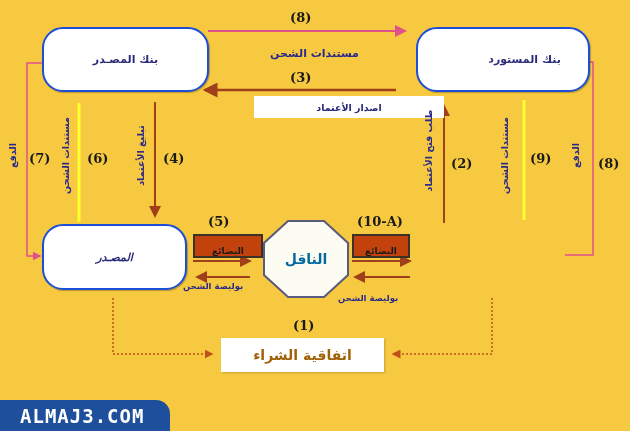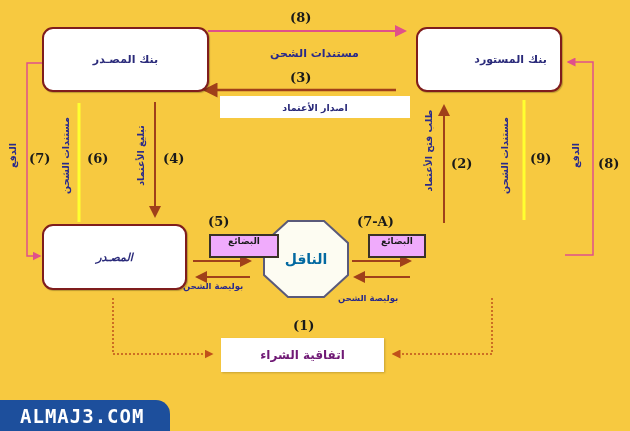--- a/index.html
+++ b/index.html
@@ -6,21 +6,21 @@
   body {
     width: 630px; height: 431px; overflow: hidden;
     background: #f7c940;
     font-family: "DejaVu Sans", sans-serif;
     position: relative;
   }
   .canvas { position: absolute; left: 0; top: 0; width: 630px; height: 431px; }
   svg.lines { position: absolute; left: 0; top: 0; width: 630px; height: 431px; }
   .box {
     position: absolute; background: #ffffff;
-    border: 2px solid #7f1d1d; border-radius: 11px;
+    border: 2px solid #1d4ed8; border-radius: 21px;
     display: flex; align-items: center; justify-content: center;
     box-sizing: border-box;
     box-shadow: 1px 1px 1px rgba(0,0,0,0.25);
   }
   .box span {
     color: #2a2a7a; font-weight: bold; font-size: 11px; direction: rtl;
   }
   .num {
     position: absolute; font-family: "DejaVu Serif", serif; font-weight: bold;
     font-size: 13px; color: #1a1a1a; white-space: nowrap;
@@ -29,42 +29,42 @@
     position: absolute; color: #2a2a8a; font-weight: bold; font-size: 9.5px;
     direction: rtl; white-space: nowrap;
   }
   .vlbl {
     position: absolute; color: #2a2a8a; font-weight: bold; font-size: 9.5px;
     direction: rtl; white-space: nowrap;
     transform: rotate(-90deg); transform-origin: center center;
   }
   .whitebar {
     position: absolute; background: #ffffff; display: flex; align-items: center;
-    justify-content: center; box-sizing: border-box;
+    justify-content: center; box-sizing: border-box; margin-left: 34px;
   }
   .whitebar span { color: #2a2a7a; font-weight: bold; font-size: 9.5px; direction: rtl; }
   .goodsbox {
-    position: absolute; background: #f0abfc; border: 2px solid #3a3226;
-    box-sizing: border-box; display: flex; align-items: flex-start; justify-content: center; margin-left: 16px;
+    position: absolute; background: #c2410c; border: 2px solid #3a3226;
+    box-sizing: border-box; display: flex; align-items: flex-end; justify-content: center;
   }
   .goodsbox span { color: #1a1a1a; font-weight: bold; font-size: 9px; direction: rtl; }
   .carrier {
     position: absolute; left: 262px; top: 219px; width: 88px; height: 80px;
   }
   .carrier-label {
     position: absolute; left: 262px; top: 219px; width: 88px; height: 80px;
     display: flex; align-items: center; justify-content: center;
     color: #0369a1; font-weight: bold; font-size: 14px; direction: rtl;
   }
   .agreement {
     position: absolute; left: 221px; top: 338px; width: 163px; height: 34px;
     background: #ffffff; display: flex; align-items: center; justify-content: center;
     box-shadow: 1px 1px 2px rgba(0,0,0,0.2);
   }
-  .agreement span { color: #701a75; font-weight: bold; font-size: 12px; direction: rtl; }
+  .agreement span { color: #a16207; font-weight: bold; font-size: 14px; direction: rtl; }
   .watermark {
     position: absolute; left: 0; top: 400px; width: 170px; height: 31px;
     background: #1d4f9c; border-radius: 0 14px 0 0;
     display: flex; align-items: center; padding-left: 20px; box-sizing: border-box;
   }
   .watermark span {
     color: #ffffff; font-family: "DejaVu Sans Mono", monospace; font-weight: bold;
     font-size: 19px; letter-spacing: 1px;
   }
 </style>
@@ -111,42 +111,42 @@
     <line x1="352" y1="261" x2="410" y2="261" stroke="#a0401a" stroke-width="2" marker-end="url(#ah-brown)"></line>
     <line x1="410" y1="277" x2="355" y2="277" stroke="#a0401a" stroke-width="2" marker-end="url(#ah-brown)"></line>
 
     <polyline points="113,298 113,354 212,354" fill="none" stroke="#c0501a" stroke-width="1.5" stroke-dasharray="2,2" marker-end="url(#ah-dot)"></polyline>
     <polyline points="492,298 492,354 393,354" fill="none" stroke="#c0501a" stroke-width="1.5" stroke-dasharray="2,2" marker-end="url(#ah-dot)"></polyline>
   </svg>
 
   <div class="box" style="left:42px;top:27px;width:167px;height:65px;">
     <span>بنك المصـدر</span>
   </div>
-  <div class="box" style="left:416px;top:27px;width:146px;height:65px;padding-left:43px;">
+  <div class="box" style="left:416px;top:27px;width:174px;height:65px;padding-left:43px;">
     <span>بنك المستورد</span>
   </div>
   <div class="box" style="left:42px;top:224px;width:145px;height:66px;font-style:italic;">
     <span>المصـدر</span>
   </div>
 
   <svg class="carrier" viewBox="0 0 88 80">
     <polygon points="26,2 62,2 86,24 86,56 62,78 26,78 2,56 2,24" fill="#fdfcf2" stroke="#5a5a7a" stroke-width="2"></polygon>
   </svg>
   <div class="carrier-label">الناقل</div>
 
   <div class="num" style="left:290px;top:10px;">(8)</div>
   <div class="num" style="left:290px;top:70px;">(3)</div>
   <div class="num" style="left:29px;top:151px;">(7)</div>
   <div class="num" style="left:87px;top:151px;">(6)</div>
   <div class="num" style="left:163px;top:151px;">(4)</div>
   <div class="num" style="left:451px;top:156px;">(2)</div>
   <div class="num" style="left:530px;top:151px;">(9)</div>
   <div class="num" style="left:598px;top:156px;">(8)</div>
   <div class="num" style="left:208px;top:214px;">(5)</div>
-  <div class="num" style="left:357px;top:214px;">(7-A)</div>
+  <div class="num" style="left:357px;top:214px;">(10-A)</div>
   <div class="num" style="left:293px;top:318px;">(1)</div>
 
   <div class="lbl" style="left:270px;top:47px;font-size:11px;">مستندات الشحن</div>
   <div class="whitebar" style="left:220px;top:96px;width:190px;height:22px;">
     <span>اصدار الأعتماد</span>
   </div>
 
   <div class="vlbl" style="left:-8px;top:150px;width:40px;text-align:center;">الدفع</div>
   <div class="vlbl" style="left:25px;top:150px;width:80px;text-align:center;">مستندات الشحن</div>
   <div class="vlbl" style="left:100px;top:150px;width:80px;text-align:center;">تبليغ الأعتماد</div>

